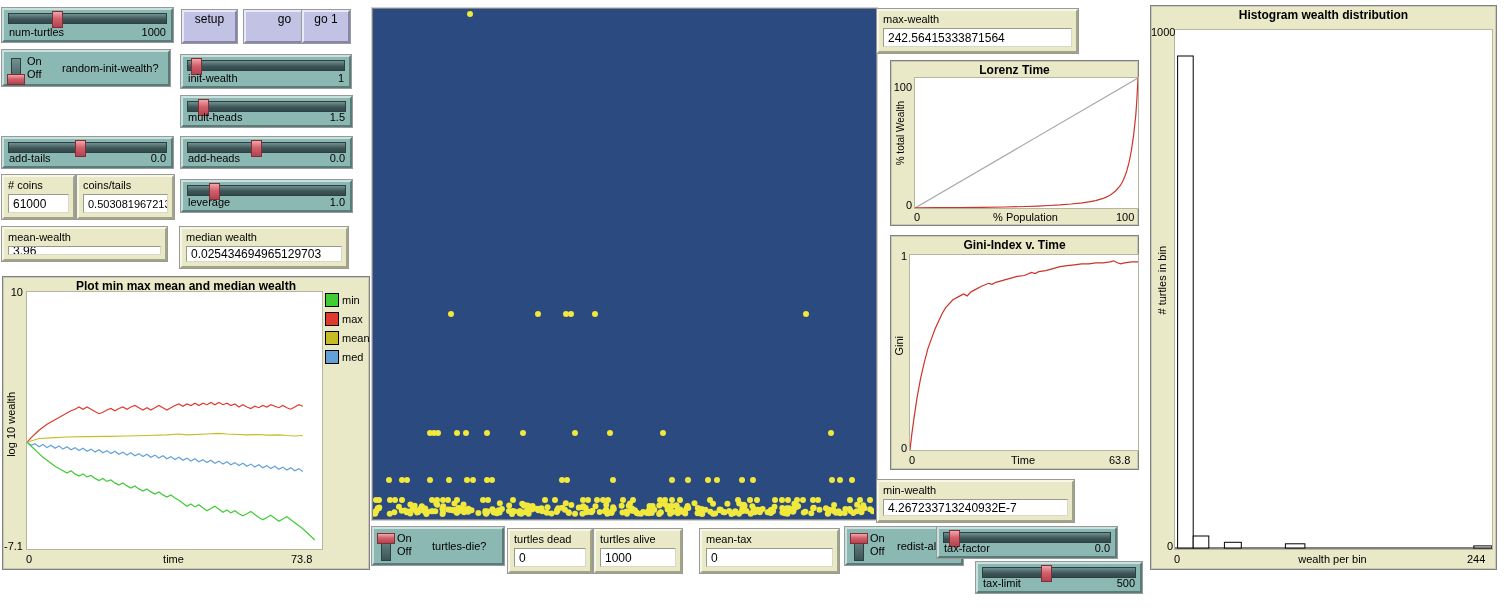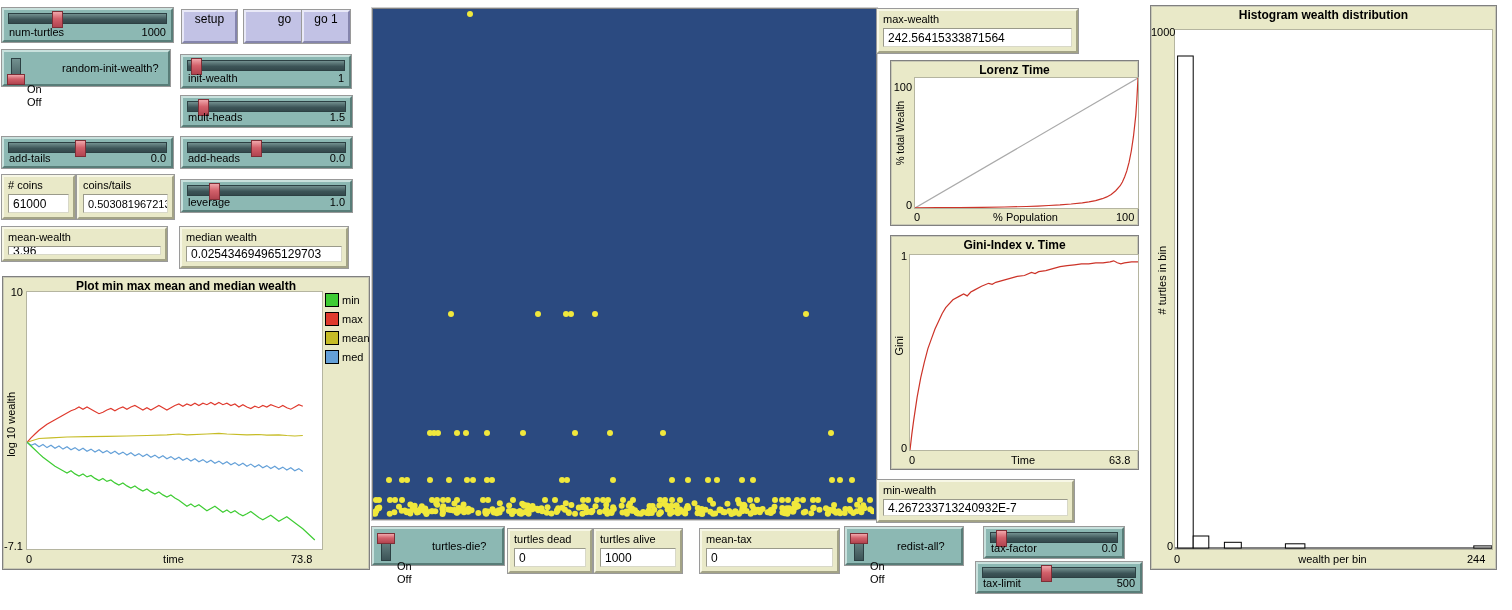--- a/index.html
+++ b/index.html
@@ -20,21 +20,21 @@
   .slider .track{position:absolute;left:4px;right:4px;top:3px;height:9px;
         background:linear-gradient(#72908f,#3c5457 60%,#34494c);border:1px solid #2c4043;}
   .slider .handle{position:absolute;top:1px;width:9px;height:15px;
         background:linear-gradient(#f0a7ab,#d2606a 45%,#b14450);border:1px solid #7e2f37;}
   .slider .srow{position:absolute;left:5px;right:5px;bottom:2px;display:flex;justify-content:space-between;}
 
   .switch .sw-track{position:absolute;left:7px;top:6px;width:8px;height:24px;
         background:linear-gradient(#72908f,#3c5457);border:1px solid #2c4043;}
   .switch .sw-handle{position:absolute;left:3px;width:16px;height:9px;
         background:linear-gradient(#f0a7ab,#d2606a 45%,#b14450);border:1px solid #7e2f37;}
-  .switch .onoff{position:absolute;left:23px;top:3px;line-height:13px;margin-top:28px;}
+  .switch .onoff{position:absolute;left:23px;top:3px;line-height:13px;}
   .switch .swlabel{position:absolute;left:58px;top:0;bottom:0;display:flex;align-items:center;}
 
   
   .monitor{background:#e9e9c8;border-top:2px solid #f7f7e6;border-left:2px solid #f7f7e6;
         border-right:2px solid #a3a386;border-bottom:2px solid #a3a386;box-shadow:0 0 0 1px #9a9a9a;}
   .monitor .mlabel{position:absolute;left:4px;top:2px;}
   .monitor .mfield{position:absolute;left:4px;right:4px;top:17px;bottom:4px;background:#fff;
         border:1px solid #9a9a8a;border-bottom-color:#d8d8c8;border-right-color:#d8d8c8;
         font-size:12px;display:flex;align-items:center;padding-left:4px;white-space:nowrap;overflow:hidden;}
 
@@ -627,21 +627,21 @@
     <span class="tick" style="left:18px;top:218px">0</span>
     <span class="tick" style="left:218px;top:218px">63.8</span>
     <span class="tick" style="left:18px;width:228px;text-align:center;top:218px">Time</span>
   </div>
 
   <div class="w monitor" style="left:877px;top:480px;width:197px;height:42px">
     <div class="mlabel">min-wealth</div>
     <div class="mfield">4.267233713240932E-7</div>
   </div>
 
-  <div class="w teal slider" style="left:984px;top:527px;width:140px;height:31px">
+  <div class="w teal slider" style="left:937px;top:527px;width:180px;height:31px">
     <div class="track"></div>
     <div class="handle" style="left: 9.56px;"></div>
     <div class="srow">
         <span>tax-factor</span>
         <span>0.0</span>
       </div>
   </div>
   <div class="w teal slider" style="left:976px;top:562px;width:166px;height:31px">
     <div class="track"></div>
     <div class="handle" style="left: 62.96px;"></div>

